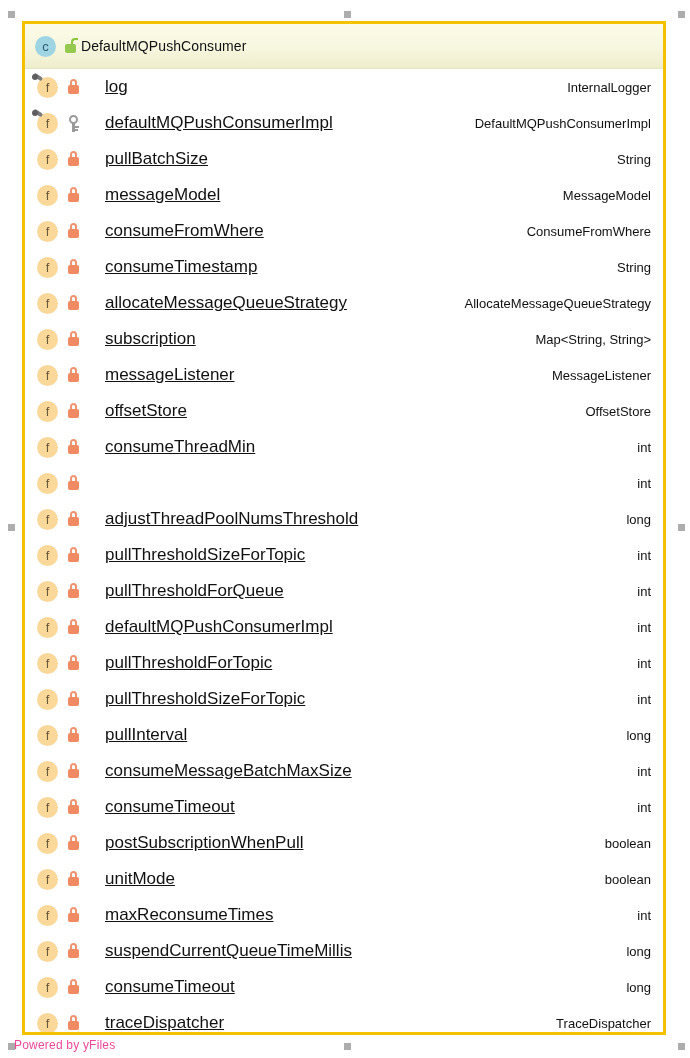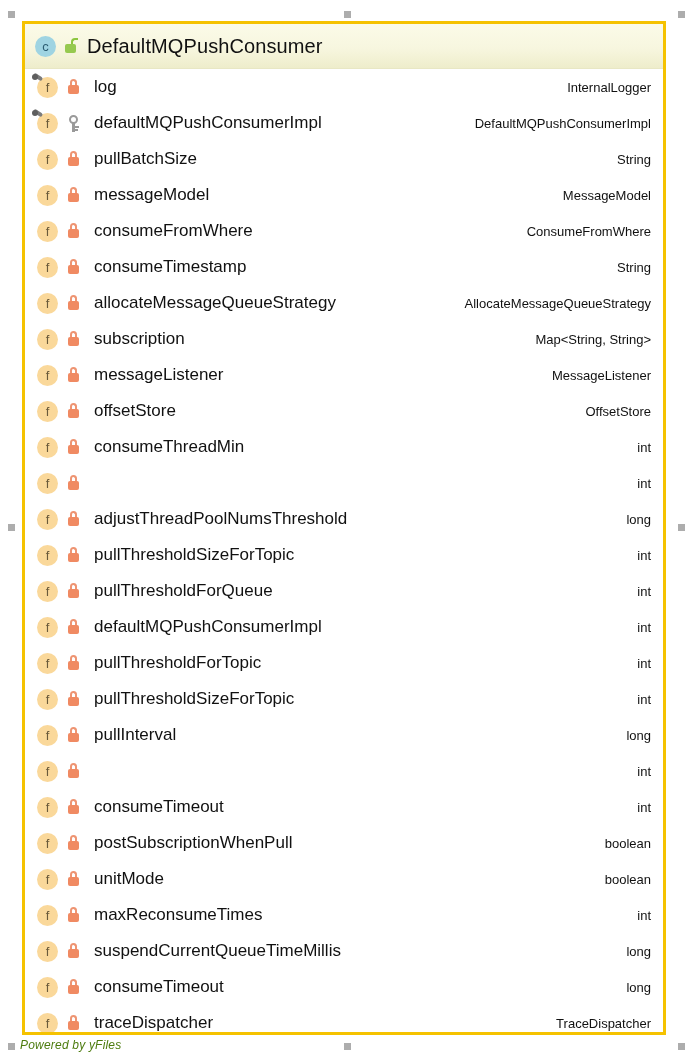--- a/index.html
+++ b/index.html
@@ -47,41 +47,42 @@
   #uml-header {
     height: 45px;
     box-sizing: border-box;
     display: flex;
     align-items: center;
     padding-left: 10px;
     background: linear-gradient(to bottom, #fbfbe8 0%, #f7f6df 55%, #eeedcb 100%);
     border-bottom: 1px solid #e8e7c4;
   }
   #uml-header .cls-name {
-    font-size: 20px;
+    font-size: 14px;
     color: #111111;
-    margin-left: 9px;
+    margin-left: 3px;
     letter-spacing: 0.1px;
   }
 
   
   .row {
     height: 36px;
     box-sizing: border-box;
     display: flex;
     align-items: center;
     padding-left: 12px;
     padding-right: 12px;
     background: #ffffff;
   }
   .row .member-name {
     font-size: 17px;
     color: #111111;
-    margin-left: 14px;
+    margin-left: 25px;
     white-space: nowrap;
+    text-decoration: underline;
   }
   .row .spacer { flex: 1 1 auto; min-width: 12px; }
   .row .member-type {
     font-size: 13px;
     color: #111111;
     white-space: nowrap;
     text-align: right;
   }
 
   
@@ -205,27 +206,26 @@
   .vis.key .tooth2 {
     position: absolute;
     left: 8px; top: 14.5px;
     width: 3px; height: 2px;
     background: #9a9a9a;
   }
 
   
   #watermark {
     position: absolute;
-    left: 20px;
+    left: 14px;
     top: 1038px;
     font-size: 12px;
-    color: #4d7c0f;
+    color: #ec4899;
     letter-spacing: 0.2px;
     white-space: nowrap;
-    font-style: italic;
   }
 </style>
 </head>
 <body>
 
 <div id="canvas">
 
   <div id="handles">
       <div class="handle" style="left: 8px; top: 11px;"></div>
       <div class="handle" style="left: 344px; top: 11px;"></div>
@@ -439,20 +439,21 @@
           <span class="member-name">pullInterval</span>
           <span class="spacer"></span>
           <span class="member-type">long</span>
         </div>
         <div class="row">
           <span class="icon-field">f</span>
           <span class="vis lock-closed">
             <span class="shackle"></span>
             <span class="body"></span>
           </span>
+          <span class="member-name">consumeMessageBatchMaxSize</span>
           <span class="spacer"></span>
           <span class="member-type">int</span>
         </div>
         <div class="row">
           <span class="icon-field">f</span>
           <span class="vis lock-closed">
             <span class="shackle"></span>
             <span class="body"></span>
           </span>
           <span class="member-name">consumeTimeout</span>

